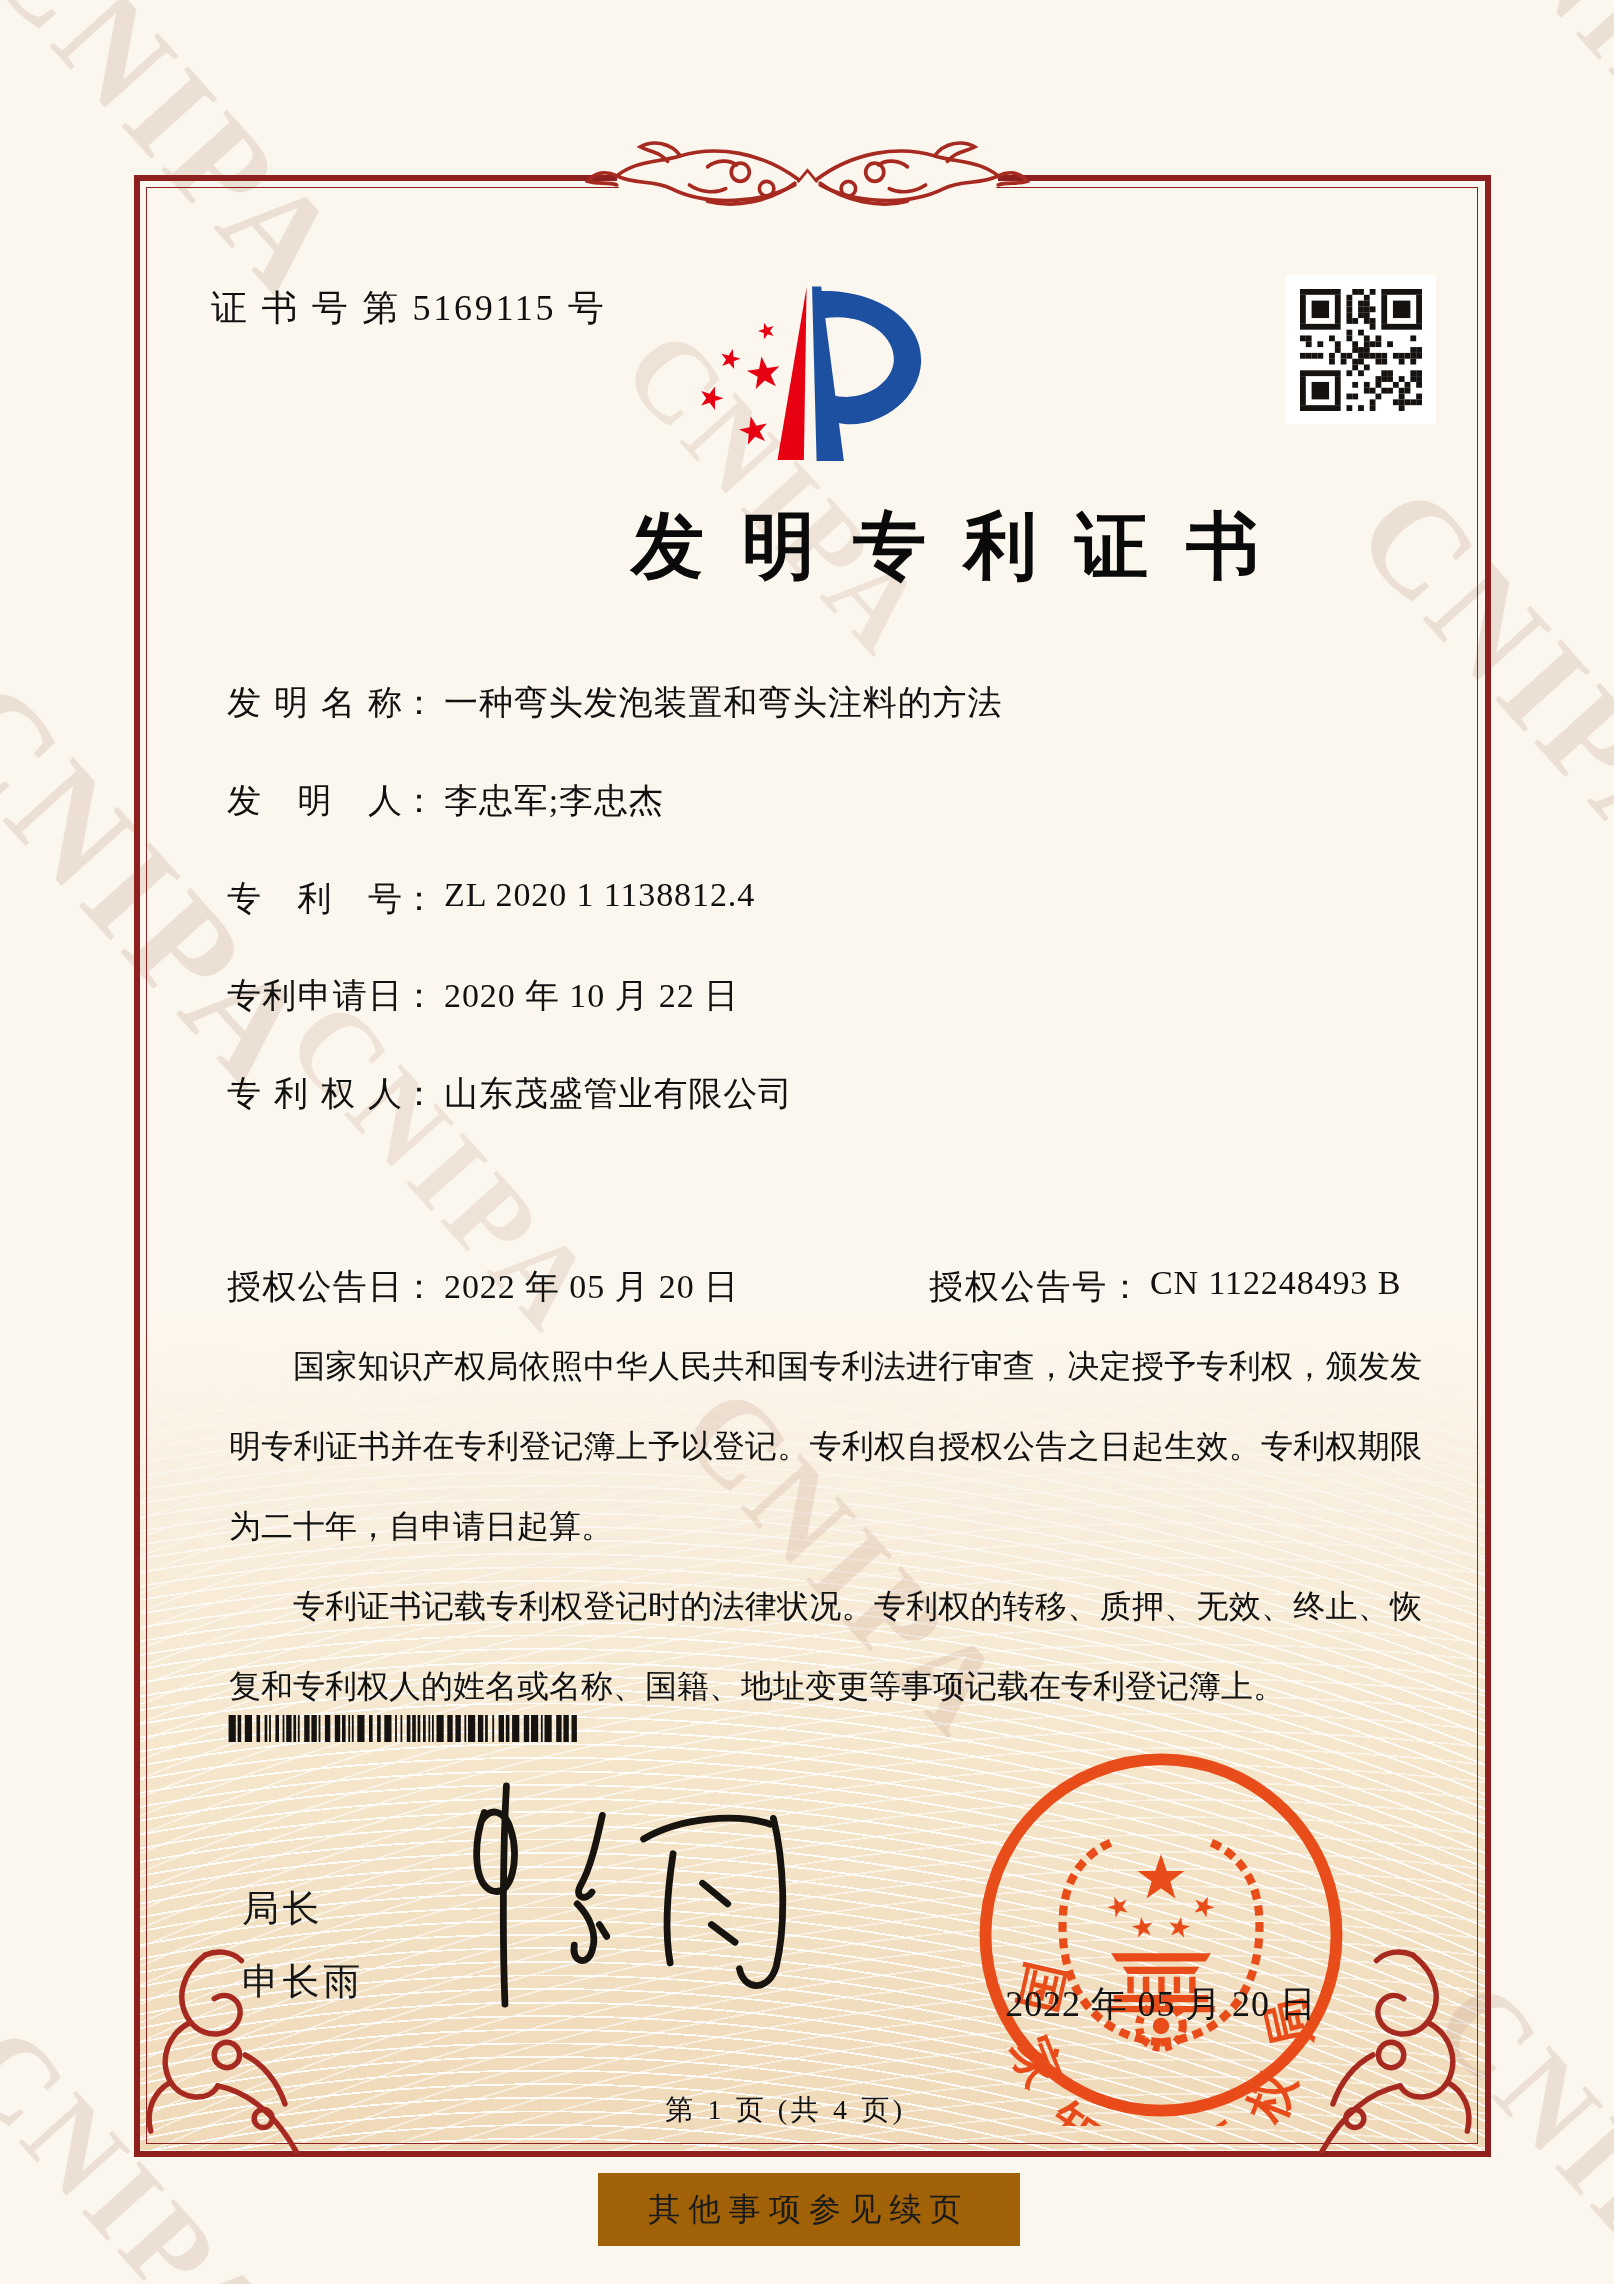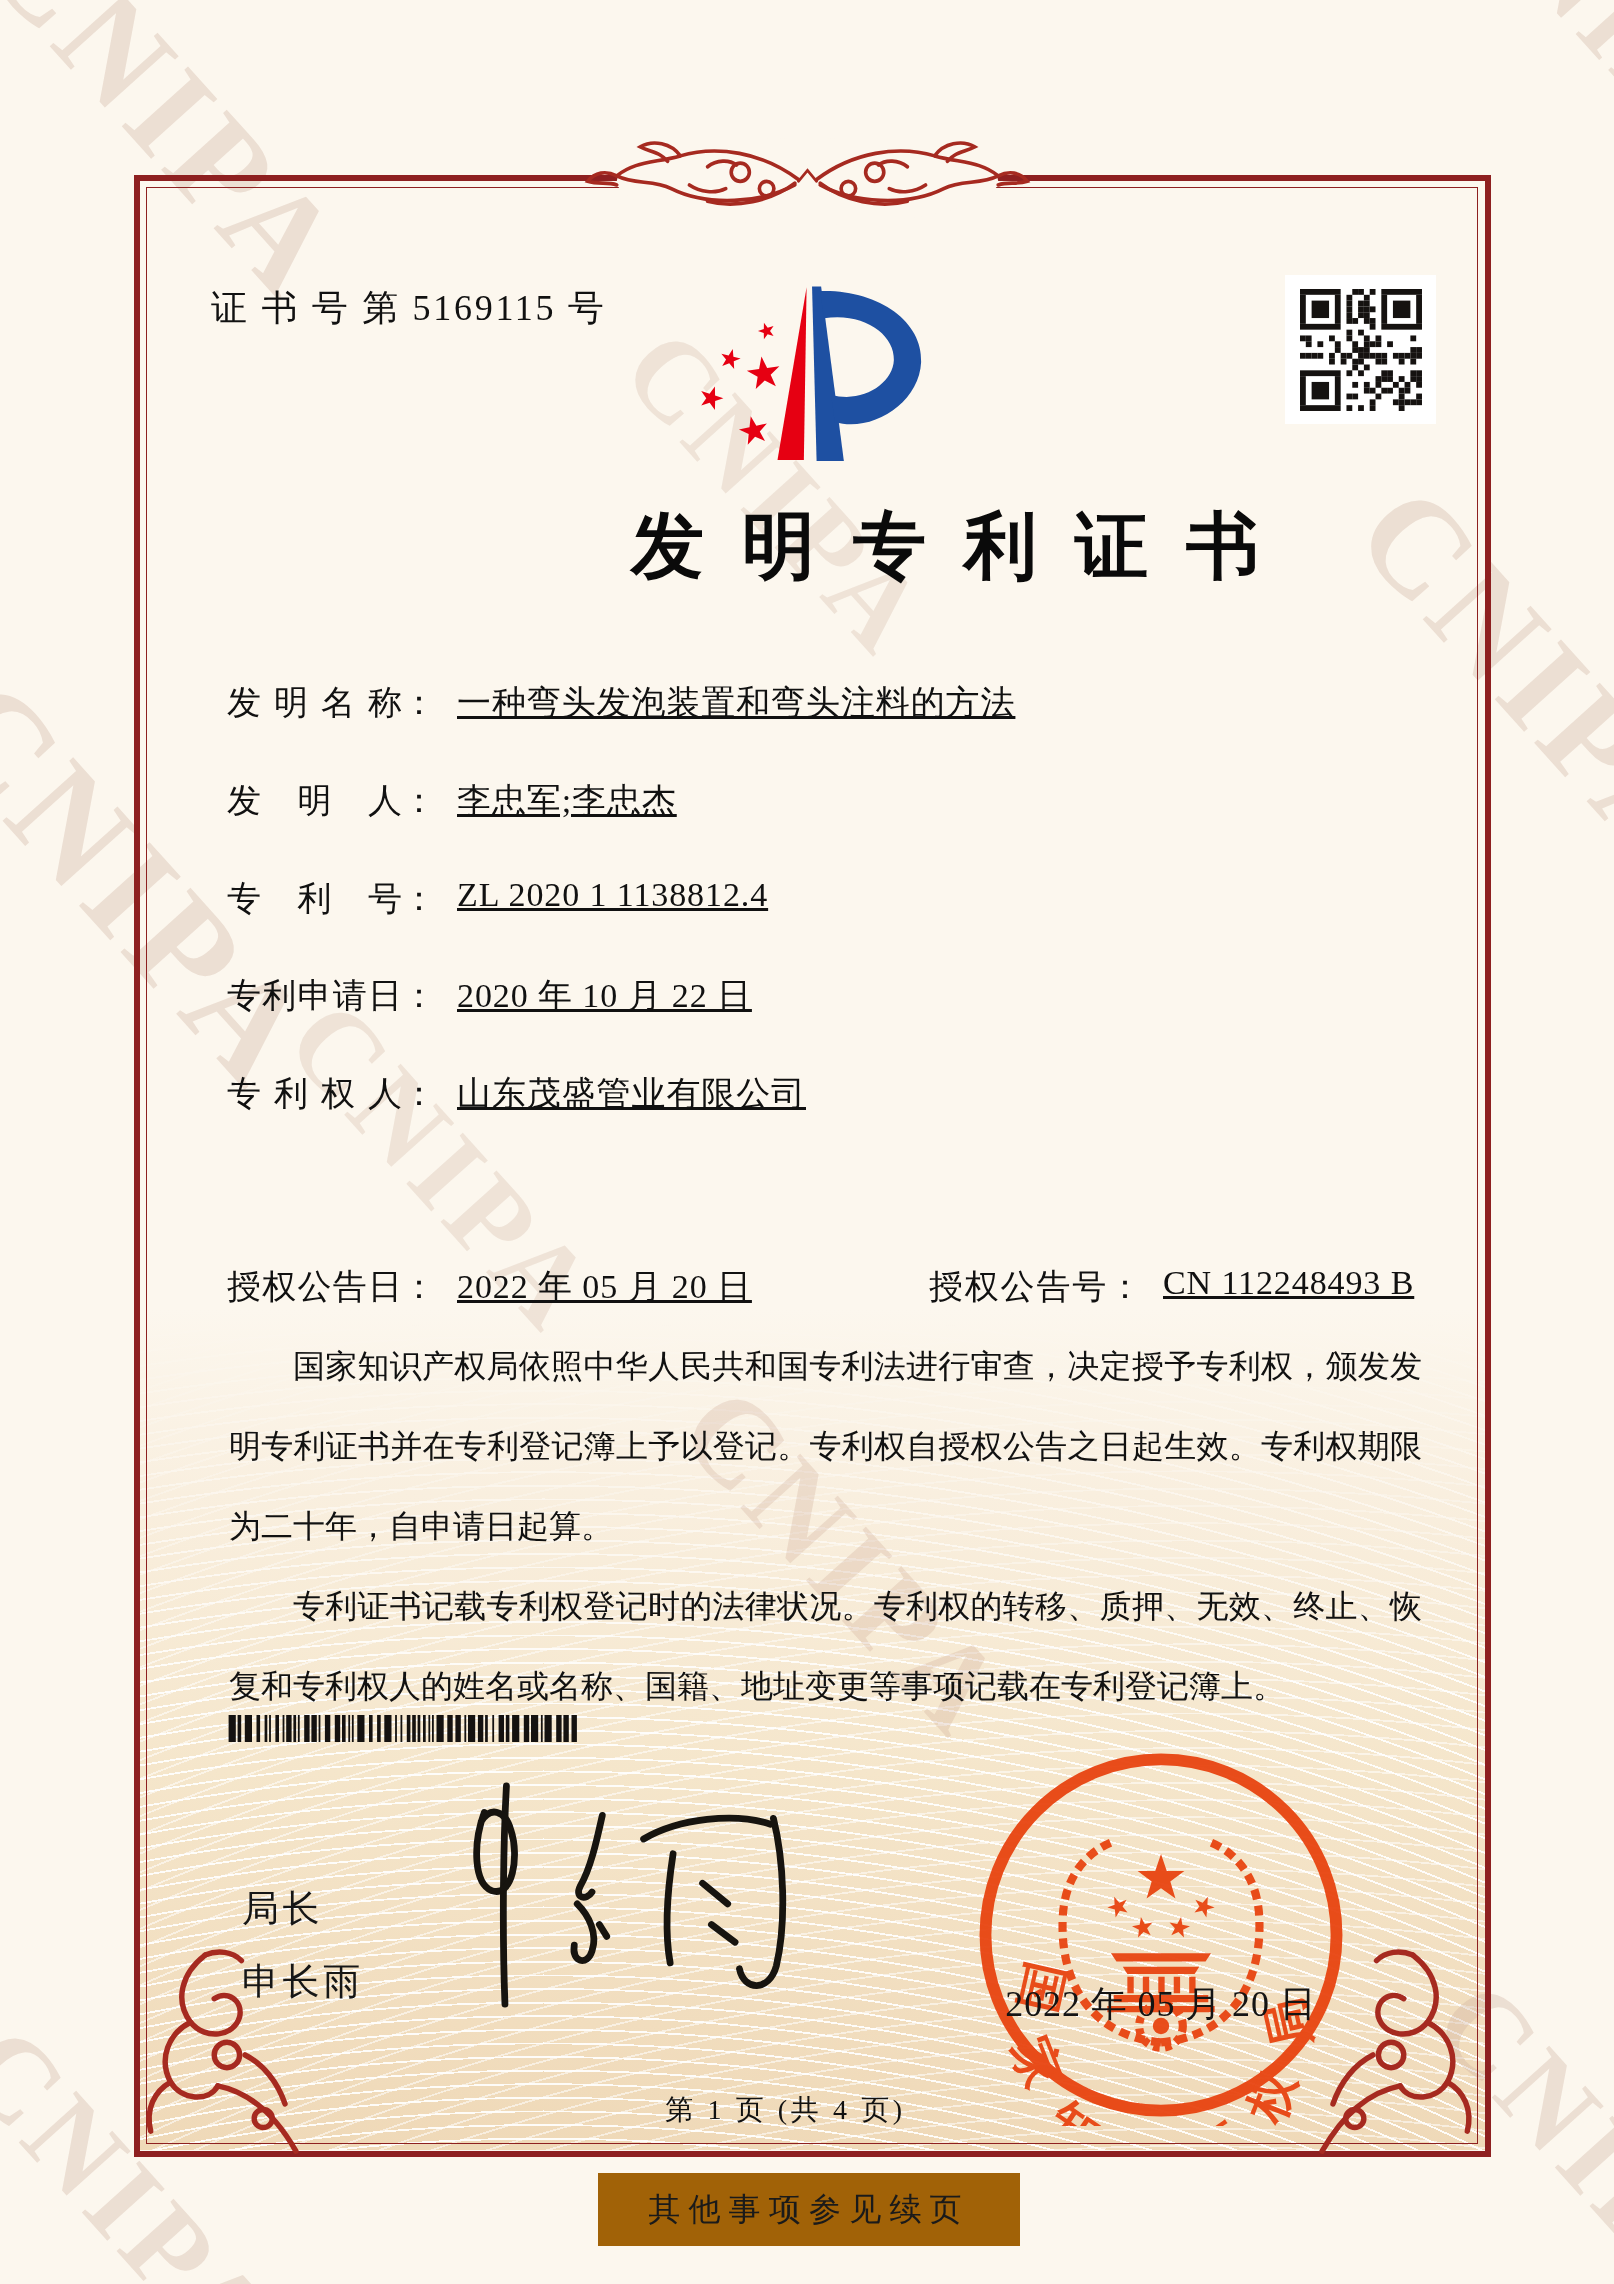--- a/index.html
+++ b/index.html
@@ -37,21 +37,21 @@
   .qr-box{position:absolute;left:1285px;top:275px;width:151px;height:149px;background:#fff;z-index:4;}
   .qr-box svg{position:absolute;left:14.5px;top:13.6px;}
   .title{position:absolute;left:140px;top:498px;width:1591px;z-index:4;
     text-align:center;font-size:73px;font-weight:700;letter-spacing:38px;padding-left:57px;
     box-sizing:border-box;color:#0a0a0a;}
 
   
   .row{position:absolute;left:227px;z-index:4;font-size:34px;white-space:nowrap;height:45px;}
   .fl{display:inline-block;width:175px;text-align:justify;text-align-last:justify;vertical-align:top;}
   .fc{display:inline-block;vertical-align:top;}
-  .fv{display:inline-block;margin-left:21px;vertical-align:top;letter-spacing:0.9px;text-decoration:underline;}
+  .fv{display:inline-block;margin-left:8px;vertical-align:top;letter-spacing:0.9px;}
   .pair2{position:absolute;left:702px;top:0;white-space:nowrap;}
   .fl5{display:inline-block;vertical-align:top;letter-spacing:1.8px;}
 
   
   .body-text{position:absolute;left:229px;top:1326px;width:1193px;z-index:4;
     font-size:32px;line-height:80px;text-align:justify;}
   .body-text p{margin:0;text-indent:2em;}
 
   
   .barcode{position:absolute;left:227px;top:1715px;z-index:4;}

